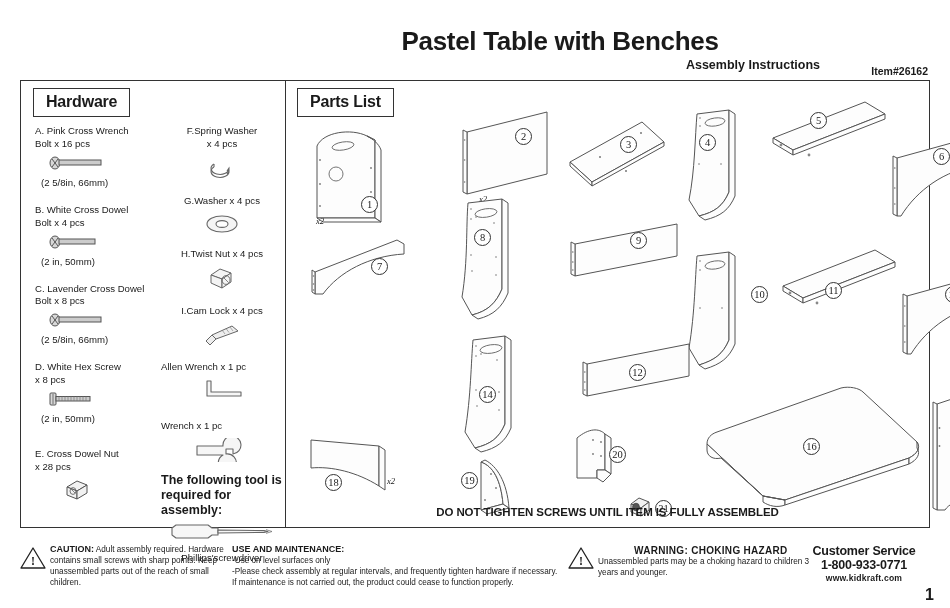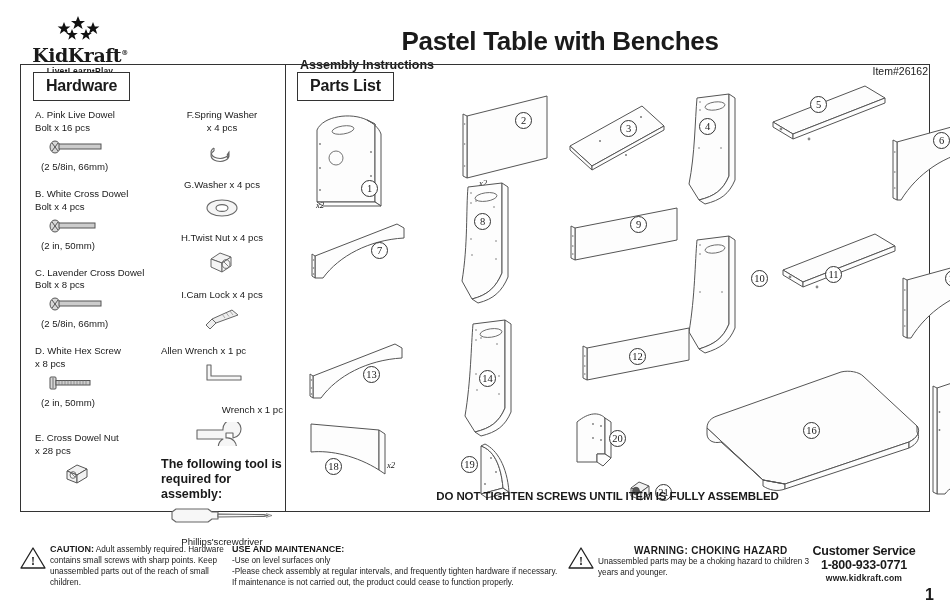--- a/index.html
+++ b/index.html
@@ -24,30 +24,30 @@
     letter-spacing:-0.5px; line-height:19px; margin-top:1px;
   }
   #logo .brand sup { font-size:7px; vertical-align:super; }
   #logo .tag { font-size:8.5px; font-weight:bold; letter-spacing:.2px; margin-top:1px; }
 
   #title {
     position:absolute; left:300px; top:26px; width:520px; text-align:center;
     font-size:26px; font-weight:bold; letter-spacing:-0.3px;
   }
   #subtitle {
-    position:absolute; left:300px; top:58px; width:520px; text-align:left;
+    position:absolute; left:300px; top:58px; width:520px; text-align:right;
     font-size:12.5px; font-weight:bold;
   }
   #itemno {
-    position:absolute; right:22px; top:65px; font-size:10.5px; font-weight:normal;
+    position:absolute; right:22px; top:65px; font-size:10.5px; font-weight:bold;
   }
 
   
   #frame {
-    position:absolute; left:20px; top:64px; width:910px; height:448px;
+    position:absolute; left:20px; top:80px; width:910px; height:448px;
     border:1.4px solid #333;
   }
   #vdivider { position:absolute; left:264px; top:0; width:1.3px; height:100%; background:#333; }
 
   .section-tab {
     position:absolute; border:1.3px solid #333; background:#fff;
     font-size:16px; font-weight:bold; padding:5px 12px 6px 12px; line-height:1;
     letter-spacing:-0.2px;
   }
   #tab-hardware { left:12px; top:7px; }
@@ -103,51 +103,36 @@
   #cs .l1 { font-size:12.5px; font-weight:bold; letter-spacing:-.2px; }
   #cs .l2 { font-size:12.5px; font-weight:bold; letter-spacing:-.2px; }
   #cs .l3 { font-size:8.6px; font-weight:bold; letter-spacing:.2px; margin-top:1px; }
   #pageno { position:absolute; right:16px; top:52px; font-size:16px; font-weight:bold; }
 </style>
 </head>
 <body>
 
 <div id="header">
 
-  <div id="logo">
-    <div class="stars">
-      <svg width="70" height="26" viewBox="0 0 70 26">
-        <g fill="#111">
-          <path d="M33 0l2 5 5 0-4 3 1.6 5-4.6-3-4.6 3 1.6-5-4-3 5 0z"></path>
-          <path d="M19 6l1.8 4.5 4.6 0-3.7 2.8 1.5 4.6-4.2-2.8-4.2 2.8 1.5-4.6-3.7-2.8 4.6 0z"></path>
-          <path d="M48 6l1.8 4.5 4.6 0-3.7 2.8 1.5 4.6-4.2-2.8-4.2 2.8 1.5-4.6-3.7-2.8 4.6 0z"></path>
-          <path d="M27 13l1.6 4 4.2 0-3.4 2.5 1.3 4.2-3.7-2.6-3.7 2.6 1.3-4.2-3.4-2.5 4.2 0z"></path>
-          <path d="M41 13l1.6 4 4.2 0-3.4 2.5 1.3 4.2-3.7-2.6-3.7 2.6 1.3-4.2-3.4-2.5 4.2 0z"></path>
-        </g>
-      </svg>
-    </div>
-    <div class="brand"><span>KidKraft</span><sup>®</sup></div>
-    <div class="tag">Live•Learn•Play</div>
-  </div>
 
   <div id="title">Pastel Table with Benches</div>
   <div id="subtitle">Assembly Instructions</div>
   <div id="itemno">Item#26162</div>
 </div>
 
 <div id="frame">
   <div id="vdivider"></div>
 
   <div class="section-tab" id="tab-hardware">Hardware</div>
   <div class="section-tab" id="tab-parts">Parts List</div>
 
   <div class="hw-col" id="hw-col-a">
 
     <div class="hw-item" style="margin-bottom:14px">
-      <div class="hw-label">A. Pink Live Dowel</div>
+      <div class="hw-label">A. Pink Cross Wrench</div>
       <div class="hw-label cont">Bolt x 16 pcs</div>
       <div class="hw-art">
         <svg width="62" height="14" viewBox="0 0 62 14">
           <ellipse cx="8" cy="7" rx="5" ry="6" fill="#d8d8d8" stroke="#555" stroke-width="1"></ellipse>
           <line x1="5" y1="3" x2="11" y2="11" stroke="#555" stroke-width="1"></line>
           <line x1="11" y1="3" x2="5" y2="11" stroke="#555" stroke-width="1"></line>
           <rect x="12" y="4" width="42" height="5" fill="#ccc" stroke="#555" stroke-width="1"></rect>
         </svg>
       </div>
       <div class="hw-dim">(2 5/8in, 66mm)</div>
@@ -284,21 +269,21 @@
     <div class="hw-item-b" style="margin-bottom:8px">
       <div class="hw-label" style="text-align:left">Allen Wrench x 1 pc</div>
       <div class="hw-art c">
         <svg width="54" height="26" viewBox="0 0 54 26">
           <path d="M12 2 L16 2 L16 13 L46 13 L46 17 L12 17 Z" fill="#f6f6f6" stroke="#666" stroke-width="1.1" stroke-linejoin="round"></path>
         </svg>
       </div>
     </div>
 
     <div class="hw-item-b" style="margin-bottom:4px">
-      <div class="hw-label" style="text-align:right">Wrench x 1 pc</div>
+      <div class="hw-label" style="text-align:left">Wrench x 1 pc</div>
       <div class="hw-art c">
         <svg width="58" height="24" viewBox="0 0 58 24">
           <path d="M4 8 L30 8 A9 9 0 1 1 40 16 L40 11 L33 11 L33 16 A9 9 0 1 1 30 17 L4 17 Z" fill="#f6f6f6" stroke="#666" stroke-width="1.1" stroke-linejoin="round"></path>
         </svg>
       </div>
     </div>
 
     <div id="tool-note">The following tool
 is required for
 assembly:</div>
@@ -349,34 +334,20 @@
         </g>
         <g fill="#777">
             <circle cx="4.5" cy="44" r=".8"></circle>
             <circle cx="4.5" cy="52" r=".8"></circle>
             <circle cx="4.5" cy="58" r=".8"></circle>
           </g>
       </svg>
       <div class="callout" style="left:62px; top:26px;">7</div>
     </div>
 
-    <div class="part" style="left:20px; top:270px;">
-      <svg width="100" height="70" viewBox="0 0 100 70">
-        <g fill="#fdfdfd" stroke="#555" stroke-width="1" stroke-linejoin="round">
-          <path d="M6 40 L88 8 L95 12 L95 22 C60 24 30 40 14 62 L6 62 Z"></path>
-          <path d="M6 40 L6 62 L3 60 L3 38 Z"></path>
-        </g>
-        <g fill="#777">
-            <circle cx="4.5" cy="44" r=".8"></circle>
-            <circle cx="4.5" cy="52" r=".8"></circle>
-            <circle cx="4.5" cy="58" r=".8"></circle>
-          </g>
-      </svg>
-      <div class="callout" style="left:56px; top:30px;">13</div>
-    </div>
 
     <div class="part" style="left:18px; top:350px;">
       <svg width="100" height="72" viewBox="0 0 100 72">
         <g fill="#fdfdfd" stroke="#555" stroke-width="1" stroke-linejoin="round">
           <path d="M6 8 L74 14 L74 54 C52 40 26 34 6 36 Z"></path>
           <path d="M74 14 L80 18 L80 58 L74 54 Z"></path>
         </g>
       </svg>
       <div class="callout" style="left:20px; top:42px;">18</div>
       <div class="qty" style="left:82px; top:44px;">x2</div>

